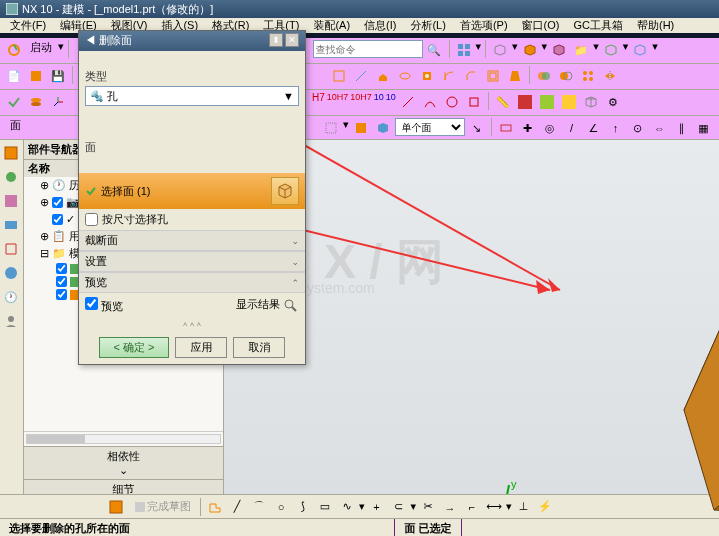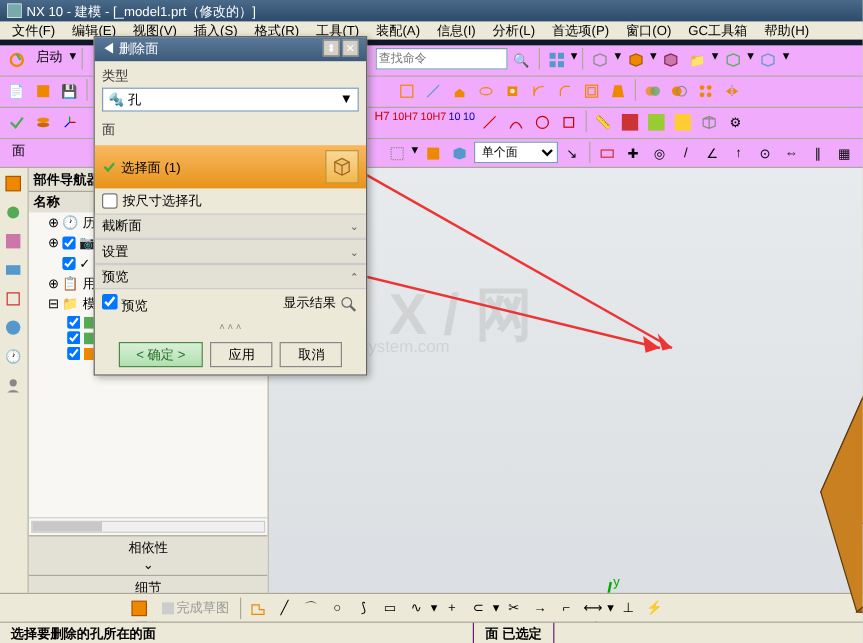--- a/index.html
+++ b/index.html
@@ -17,21 +17,21 @@
 .left-tab { width: 22px; height: 22px; display: flex; align-items: center; justify-content: center; cursor: pointer; }
 .nav-panel { width: 200px; background: #f8f7f3; border-right: 1px solid #aca899; font-size: 11px; overflow: hidden; }
 .nav-header { background: #e3e1d5; padding: 2px 4px; font-weight: bold; border-bottom: 1px solid #aca899; }
 .nav-row { padding: 1px 4px 1px 16px; display: flex; align-items: center; gap: 3px; white-space: nowrap; }
 .nav-row input[type=checkbox] { width: 11px; height: 11px; }
 .viewport { flex: 1; background: linear-gradient(#e8ebed 0%, #d8dce0 100%); position: relative; overflow: hidden; }
 .dialog { position: absolute; left: 78px; top: 30px; width: 228px; background: #ece9d8; border: 1px solid #666; box-shadow: 2px 2px 6px rgba(0,0,0,0.3); z-index: 100; }
 .dlg-title { background: linear-gradient(#5a7a9a, #3d5a7a); color: #fff; padding: 2px 6px; display: flex; align-items: flex-start; justify-content: space-between; height: 20px; }
 .dlg-close { display: flex; gap: 2px; }
 .dlg-close span { width: 14px; height: 14px; background: #d4d0c8; border: 1px solid #888; display: inline-flex; align-items: center; justify-content: center; font-size: 9px; cursor: pointer; }
-.dlg-section { padding: 3px 6px; }
+.dlg-section { padding: 16px 6px; }
 .dlg-label { font-size: 11px; color: #333; padding: 2px 0; }
 .dlg-combo { width: 100%; height: 20px; border: 1px solid #7f9db9; background: #fff; display: flex; align-items: center; padding: 0 4px; justify-content: space-between; }
 .dlg-row-sel { background: linear-gradient(#f8b862, #e8941a); padding: 4px 6px; display: flex; align-items: center; gap: 4px; }
 .dlg-row { padding: 3px 6px; display: flex; align-items: center; gap: 4px; }
 .dlg-face-btn { width: 28px; height: 28px; background: linear-gradient(#f8d898, #f0b850); border: 1px solid #c89830; margin-left: auto; display: flex; align-items: center; justify-content: center; }
 .dlg-collapse-row { background: #e3e1d5; padding: 2px 6px; display: flex; justify-content: space-between; align-items: center; border-top: 1px solid #ccc; border-bottom: 1px solid #ccc; }
 .dlg-collapse-row .chev { font-size: 9px; color: #666; }
 .dlg-preview-row { padding: 4px 6px; display: flex; align-items: center; justify-content: space-between; }
 .dlg-btns { padding: 6px; display: flex; justify-content: center; gap: 6px; }
 .dlg-btn { padding: 2px 14px; border: 1px solid #888; background: #ece9d8; cursor: pointer; font-size: 11px; }

